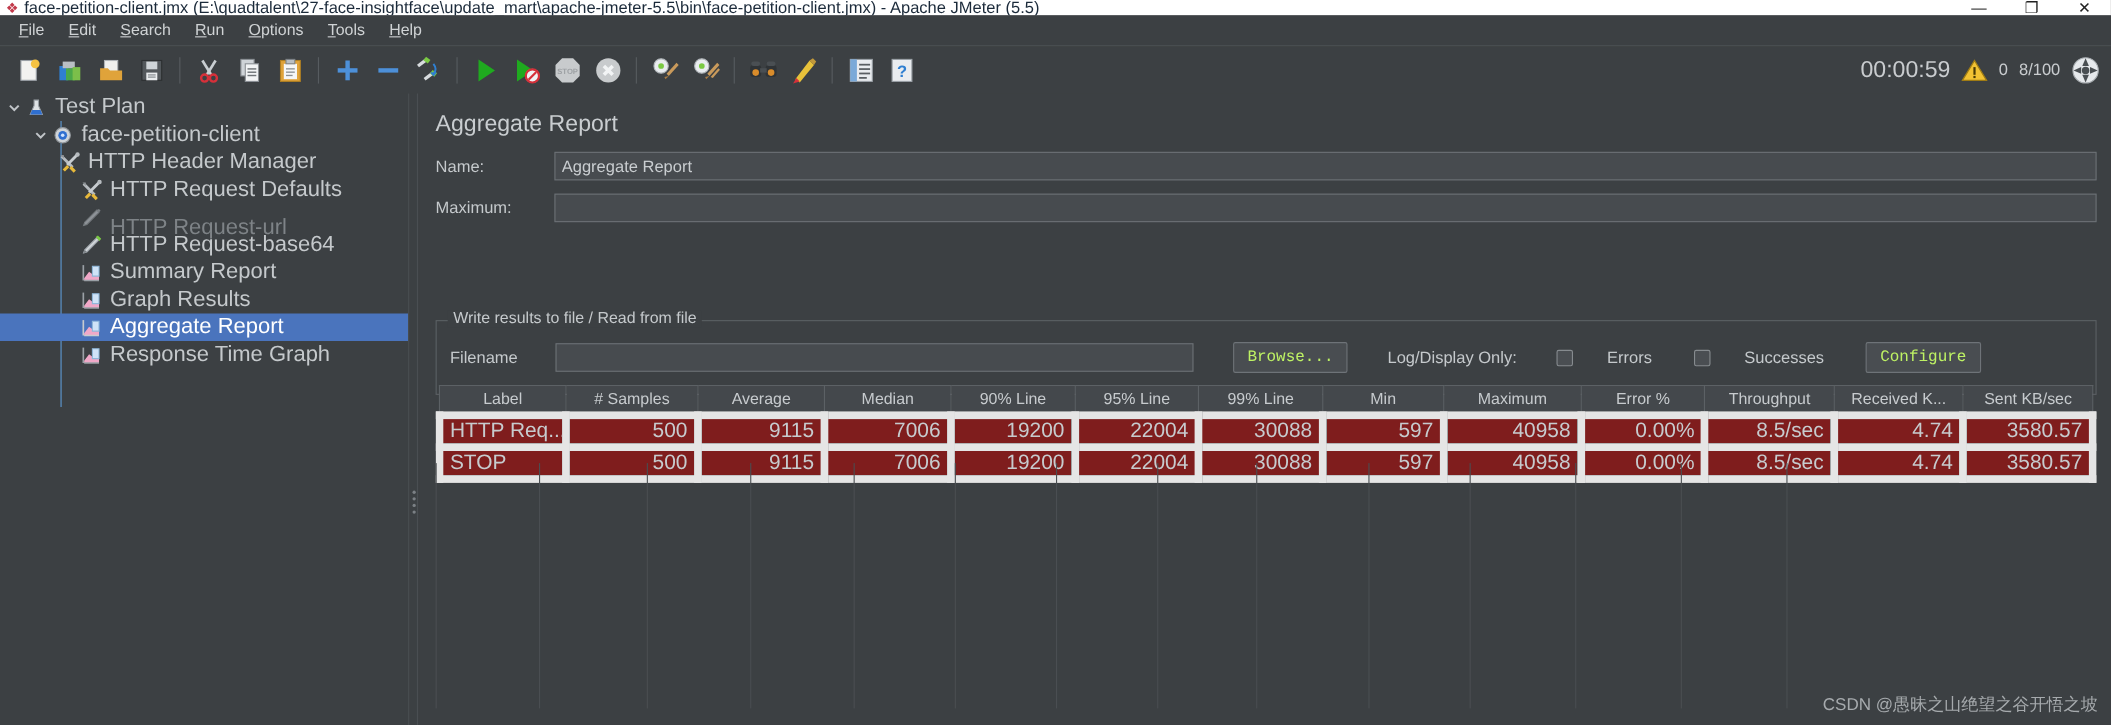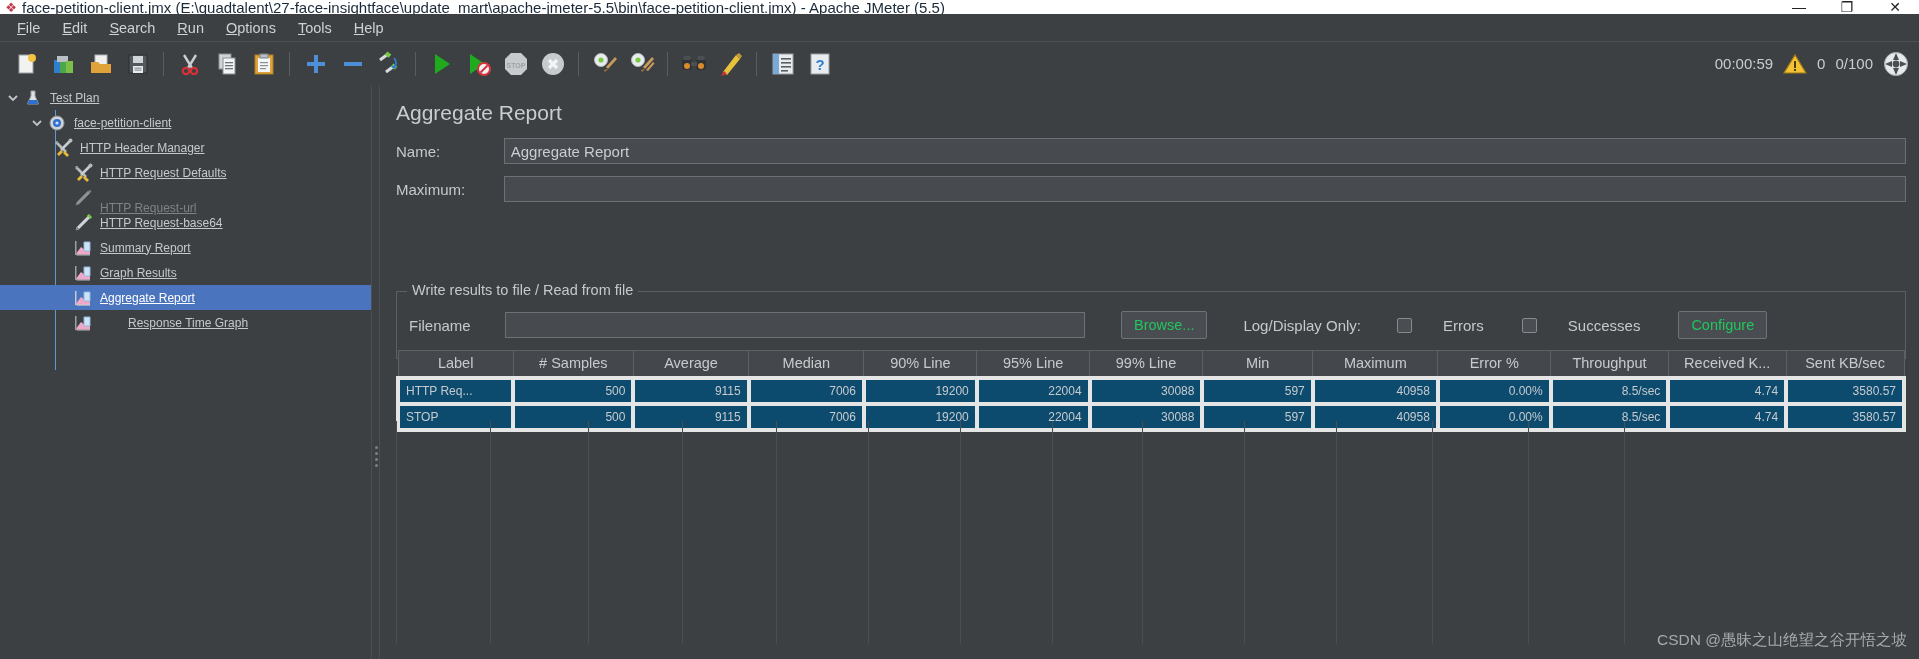--- a/index.html
+++ b/index.html
@@ -65,21 +65,21 @@
   }
   .tool svg { display: block; }
   .tsep {
     width: 1px; height: 24px; background: #575c60; margin: 0 7px;
     flex: 0 0 1px;
   }
   .toolbar-right {
     margin-left: auto; display: flex; align-items: center;
     padding-right: 10px; gap: 10px;
   }
-  .t-timer { font-size: 15px; color: #c9cccf; font-family: "Liberation Sans", sans-serif; }
+  .t-timer { font-size: 21px; color: #c9cccf; font-family: "Liberation Sans", sans-serif; }
   .t-count { font-size: 15px; color: #c9cccf; }
   .t-ratio { font-size: 15px; color: #c9cccf; }
 
   
   .body-area {
     position: absolute; top: 85px; left: 0; width: 1919px; height: 574px;
     background: #3c4043;
   }
   .tree-pane {
     position: absolute; left: 0; top: 0; width: 371px; height: 574px;
@@ -102,21 +102,21 @@
     background: #3c4043;
   }
 
   
   .tree-row {
     display: flex; align-items: center; height: 25px;
     position: relative; white-space: nowrap;
   }
   .tree-row.selected { background: #4a74bd; }
   .tree-label {
-    font-size: 12px; color: #c5c9cc; margin-left: 6px; text-decoration: underline;
+    font-size: 20px; color: #c5c9cc; margin-left: 6px;
   }
   .tree-row.disabled .tree-label { color: #7e8387; margin-top: 20px; }
   .tree-row.selected .tree-label { color: #ffffff; }
   .twisty {
     width: 18px; height: 25px; display: flex; align-items: center;
     justify-content: center; flex: 0 0 18px;
   }
   .twisty svg { display:block; }
   .ticon {
     width: 22px; height: 22px; display: flex; align-items: center;
@@ -146,23 +146,23 @@
     width: 1510px; height: 68px;
     border: 1px solid #5b6064;
   }
   .groupbox-title {
     position: absolute; left: 10px; top: -10px;
     background: #3c4043; padding: 0 5px;
     font-size: 14.5px; color: #c5c9cc;
   }
   .btn {
     background: #494d51; border: 1px solid #6e7378;
-    color: #22c55e; font-size: 14.5px; height: 28px;
+    color: #bef264; font-size: 14.5px; height: 28px;
     padding: 0 12px; border-radius: 2px; cursor: pointer;
-    font-family: Liberation Sans, sans-serif;
+    font-family: Liberation Mono, monospace;
   }
   .chk {
     width: 15px; height: 15px; background: #4a4e52;
     border: 1px solid #868b8f; border-radius: 2px; display: inline-block;
   }
 
   
   .tbl-wrap {
     position: absolute; left: 15px; top: 265px;
     width: 1510px; height: 276px;
@@ -172,22 +172,22 @@
     border-collapse: collapse; width: 1510px; table-layout: fixed;
   }
   table.agg th {
     background: #44484c; color: #c7cbce; font-weight: normal;
     font-size: 14.5px; height: 27px;
     border: 1px solid #5c6165;
     text-align: center;
     overflow: hidden; white-space: nowrap;
   }
   table.agg td {
-    background: #0c4a6e; color: #c7cbce; font-size: 12px;
-    height: 26px; border: 4px solid #e5e5e5;
+    background: #7f1d1d; color: #c7cbce; font-size: 19px;
+    height: 26px; border: 7px solid #e5e5e5;
     padding: 0 6px; white-space: nowrap; overflow: hidden;
   }
   table.agg td.lbl { text-align: left; }
   table.agg td.num { text-align: right; }
   .tbl-grid {
     position: absolute; left: 15px; top: 336px;
     width: 1510px; height: 223px;
     pointer-events: none;
   }
   .tbl-grid i {
@@ -416,21 +416,21 @@
   <div class="toolbar-right">
     <span class="t-timer">00:00:59</span>
     <span style="display:flex;align-items:center;">
       <svg width="24" height="22" viewBox="0 0 24 22">
         <path d="M12 2 L23 20 L1 20 Z" fill="#f2c233" stroke="#a07c14" stroke-width="1.2"></path>
         <rect x="11" y="8" width="2" height="7" fill="#4a3a05"></rect>
         <rect x="11" y="16" width="2" height="2" fill="#4a3a05"></rect>
       </svg>
     </span>
     <span class="t-count">0</span>
-    <span class="t-ratio">0/100</span>
+    <span class="t-ratio">8/100</span>
     <span style="display:flex;align-items:center;">
       <svg width="26" height="26" viewBox="0 0 26 26">
         <circle cx="13" cy="13" r="11.5" fill="#e6e9ec" stroke="#a9aeb2"></circle>
         <circle cx="13" cy="13" r="3.4" fill="#4a4f53"></circle>
         <path d="M13 2 L10 9 L16 9 Z" fill="#4a4f53"></path>
         <path d="M13 24 L10 17 L16 17 Z" fill="#4a4f53"></path>
         <path d="M2 13 L9 10 L9 16 Z" fill="#4a4f53"></path>
         <path d="M24 13 L17 10 L17 16 Z" fill="#4a4f53"></path>
       </svg>
     </span>
@@ -552,21 +552,21 @@
         <svg width="20" height="20" viewBox="0 0 20 20">
           <rect x="2" y="3" width="1.5" height="14" fill="#c7cbcf"></rect>
           <path d="M3.5 15 L8 9 L12 12 L17 4 L17 17 L3.5 17 Z" fill="#f0a8c8"></path>
           <path d="M11 4 L17 4 L17 13 L11 13 Z" fill="#cfe3f7" stroke="#8fb8da"></path>
           <path d="M3.5 17 L17 17" stroke="#c7cbcf" stroke-width="1.3"></path>
         </svg>
       </span>
       <span class="tree-label">Aggregate Report</span>
     </div>
 
-    <div class="tree-row" style="padding-left:72px;gap:28px;">
+    <div class="tree-row" style="padding-left:72px;">
       <span class="ticon">
         <svg width="20" height="20" viewBox="0 0 20 20">
           <rect x="2" y="3" width="1.5" height="14" fill="#9aa0a6"></rect>
           <path d="M3.5 15 L8 9 L12 12 L17 4 L17 17 L3.5 17 Z" fill="#f0a8c8"></path>
           <path d="M11 4 L17 4 L17 13 L11 13 Z" fill="#cfe3f7" stroke="#8fb8da"></path>
           <path d="M3.5 17 L17 17" stroke="#9aa0a6" stroke-width="1.3"></path>
         </svg>
       </span>
       <span class="tree-label">Response Time Graph</span>
     </div>

